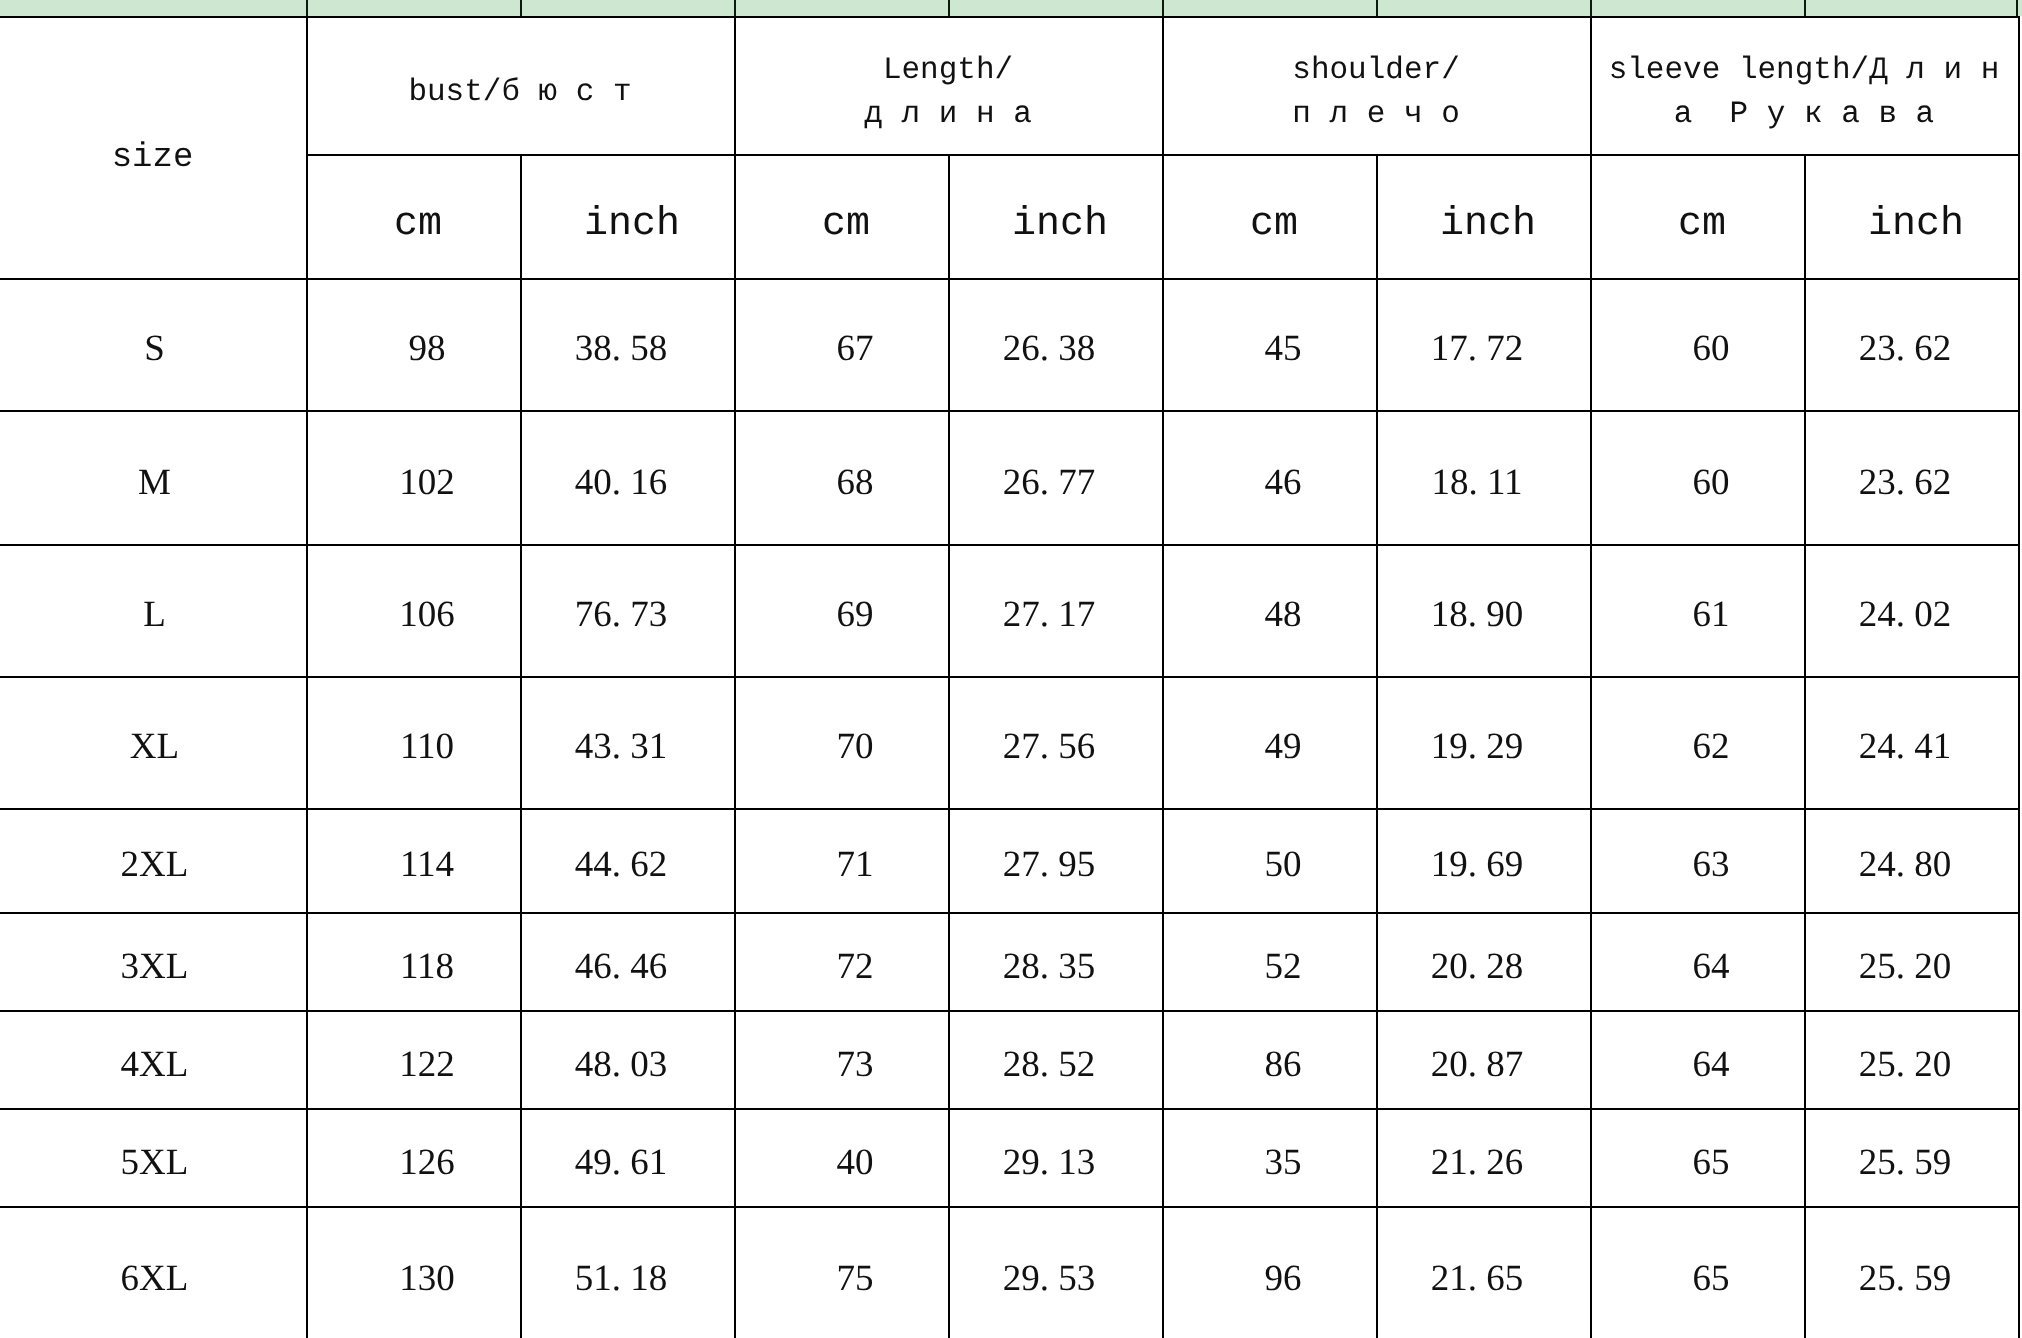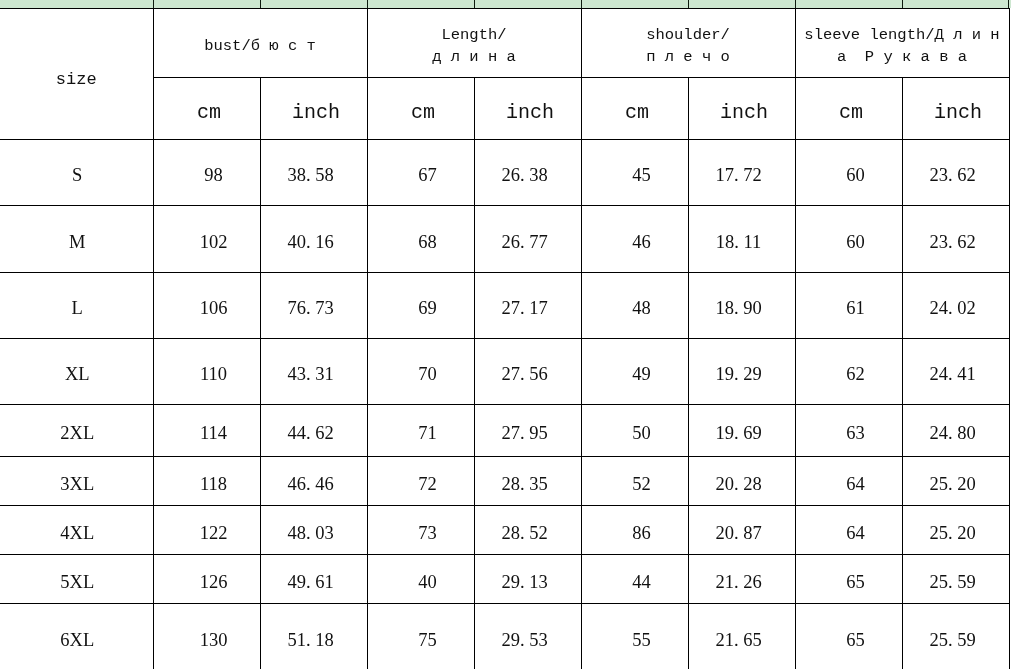--- a/index.html
+++ b/index.html
@@ -206,34 +206,34 @@
             <td class="datacell dec"><div class="cc">25. 20</div></td>
           </tr>
           <tr class="r-d7">
             <td class="sizecell">
               <div class="cc">5XL</div>
             </td>
             <td class="datacell intg"><div class="cc">126</div></td>
             <td class="datacell dec"><div class="cc">49. 61</div></td>
             <td class="datacell intg"><div class="cc">40</div></td>
             <td class="datacell dec"><div class="cc">29. 13</div></td>
-            <td class="datacell intg"><div class="cc">44</div></td>
+            <td class="datacell intg"><div class="cc">35</div></td>
             <td class="datacell dec"><div class="cc">21. 26</div></td>
             <td class="datacell intg"><div class="cc">65</div></td>
             <td class="datacell dec"><div class="cc">25. 59</div></td>
           </tr>
           <tr class="r-d8">
             <td class="sizecell">
               <div class="cc">6XL</div>
             </td>
             <td class="datacell intg"><div class="cc">130</div></td>
             <td class="datacell dec"><div class="cc">51. 18</div></td>
             <td class="datacell intg"><div class="cc">75</div></td>
             <td class="datacell dec"><div class="cc">29. 53</div></td>
-            <td class="datacell intg"><div class="cc">55</div></td>
+            <td class="datacell intg"><div class="cc">96</div></td>
             <td class="datacell dec"><div class="cc">21. 65</div></td>
             <td class="datacell intg"><div class="cc">65</div></td>
             <td class="datacell dec"><div class="cc">25. 59</div></td>
           </tr>
         </tbody>
     </table>
   </div>
 </div>
 
 </body></html>

